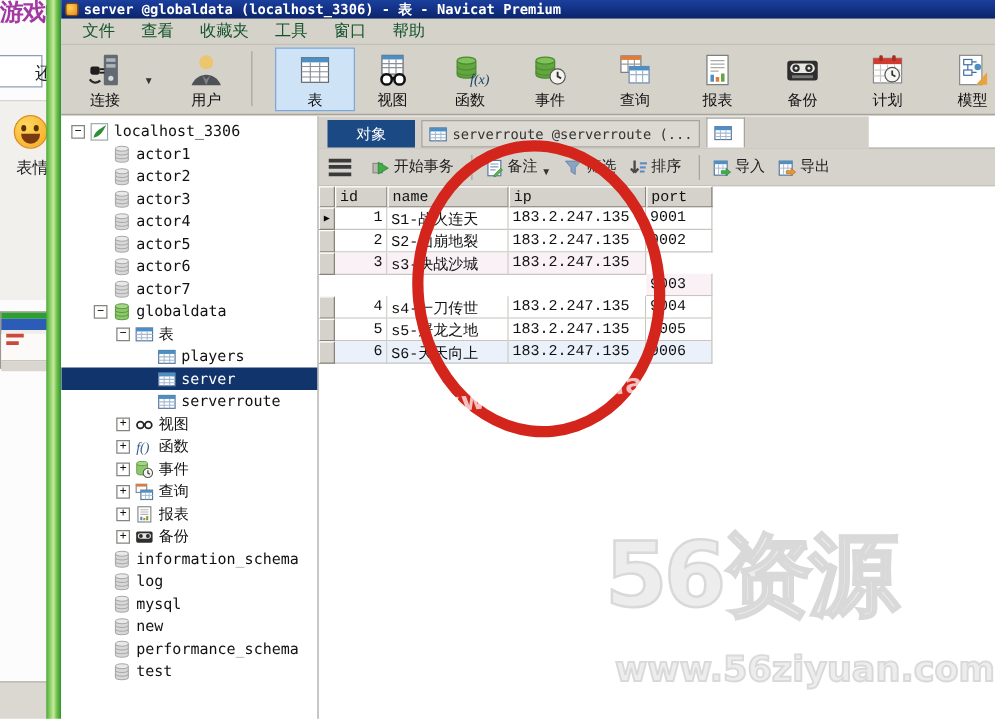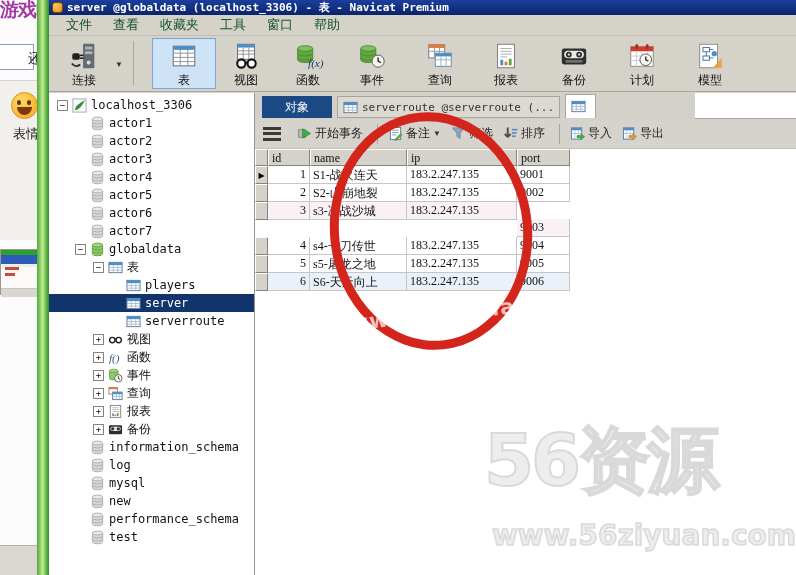--- a/index.html
+++ b/index.html
@@ -55,29 +55,29 @@
 
 .content{flex:1;height:100%;background:#fff;position:relative;overflow:hidden}
 .tabstrip{height:26px;position:relative;display:flex;align-items:flex-end;border-bottom:1px solid #a6a29a;background:#fff}
 .tab-underlay{position:absolute;left:0;top:0;width:440px;height:26px;background:#d3d0c9}
 .tab{position:relative;display:flex;align-items:center;white-space:nowrap;overflow:hidden;font-family:"DejaVu Sans Mono",monospace;font-size:11px}
 .tab-objects{width:70px;height:22px;margin-left:7px;background:#1b4983;color:#fff;justify-content:center;font-family:"Liberation Sans",sans-serif;font-size:12px}
 .tab-doc{background:#dcd9d2;border:1px solid #a8a49c;height:22px;padding:0 5px;color:#333;margin-left:5px}
 .tab-doc .ticon14{margin-right:4px}
 .tab-doc.active{background:#fff;height:24px;border-bottom:0;color:#000}
 .gridbar{height:30px;background:#d6d3cc;border-bottom:1px solid #c6c2ba;display:flex;align-items:center;padding-left:8px}
-.gb-item{display:flex;align-items:center;margin-right:10px;white-space:nowrap;color:#222;font-size:12px}
+.gb-item{display:flex;align-items:flex-end;margin-right:10px;white-space:nowrap;color:#222;font-size:12px}
 .gb-item .ticon14{margin-right:3px}
 .gb-sep{width:1px;height:20px;background:#a9a59d;margin:0 10px 0 4px}
 .hamburger{width:18px;height:14px;margin-right:16px;display:flex;flex-direction:column;justify-content:space-between}
 .hamburger i{display:block;height:3px;background:#3a3a3a}
 .gb-dd{font-size:8px;color:#333;margin-left:3px}
 
 
-.gridwrap{font-family:Liberation Serif, serif;font-size:12px}
+.gridwrap{font-family:Liberation Mono, monospace;font-size:12px}
 .g-row{display:flex}
 .g-hcell,.g-sel{background:#d5d2cb;border-top:1px solid #fff;border-left:1px solid #fff;border-right:1px solid #87837b;border-bottom:1px solid #87837b}
 .g-hcell{height:17px;padding:1px 3px 0;overflow:hidden}
 .g-sel{width:13px;height:18px;flex:none;display:flex;align-items:center;justify-content:center;font-size:8px;color:#000}
 .g-cell{height:18px;padding:1px 3px 0;background:#fff;border-right:1px solid #c9c6bf;border-bottom:1px solid #c9c6bf;overflow:hidden;white-space:nowrap}
 .g-row.tint-pink .g-cell{background:#faf1f6}
 .g-row.tint-blue .g-cell{background:#eaf1fa}
 .num{text-align:right}
 
 
@@ -134,20 +134,30 @@
               <circle cx="21" cy="23" r="2.2" fill="#d6dade"></circle>
               <path d="M3 24 q4 5 9 1" stroke="#2b2b2b" stroke-width="2" fill="none"></path>
               <rect x="3.5" y="13" width="8" height="7" rx="2" fill="#1f1f1f"></rect>
               <rect x="11.5" y="14.5" width="4" height="1.6" fill="#1f1f1f"></rect>
               <rect x="11.5" y="17.5" width="4" height="1.6" fill="#1f1f1f"></rect>
             </svg>
           </span>
           <span class="tlabel">连接</span>
         </div>
         <span class="tb-dd">▼</span>
+        <div class="tb-btn" style="margin-left: 16px; width: 52px;">
+          <span class="ticon">
+            <svg viewBox="0 0 32 32">
+              <circle cx="16" cy="9.5" r="6" fill="#ecc56f"></circle>
+              <path d="M3.5 29 C8 17 24 17 28.5 29 Z" fill="#4e5257"></path>
+              <path d="M12.5 20.5 l3.5 3.5 l3.5 -3.5 l-3.5 8.5 z" fill="#7d8287"></path>
+            </svg>
+          </span>
+          <span class="tlabel">用户</span>
+        </div>
         <div class="tb-sep"></div>
         <div class="tb-btn selected" style="margin-left: 8px; width: 64px;">
           <span class="ticon">
             <svg viewBox="0 0 32 32">
               <rect x="4.5" y="5.5" width="23" height="21" fill="#fff" stroke="#5f666d"></rect>
               <rect x="4.5" y="5.5" width="23" height="4" fill="#4d8fc4"></rect>
               <path d="M4.5 13 h23 M4.5 17.5 h23 M4.5 22 h23 M12 9.5 v17 M20 9.5 v17" stroke="#8a9096" stroke-width="1" fill="none"></path>
             </svg>
           </span>
           <span class="tlabel">表</span>

